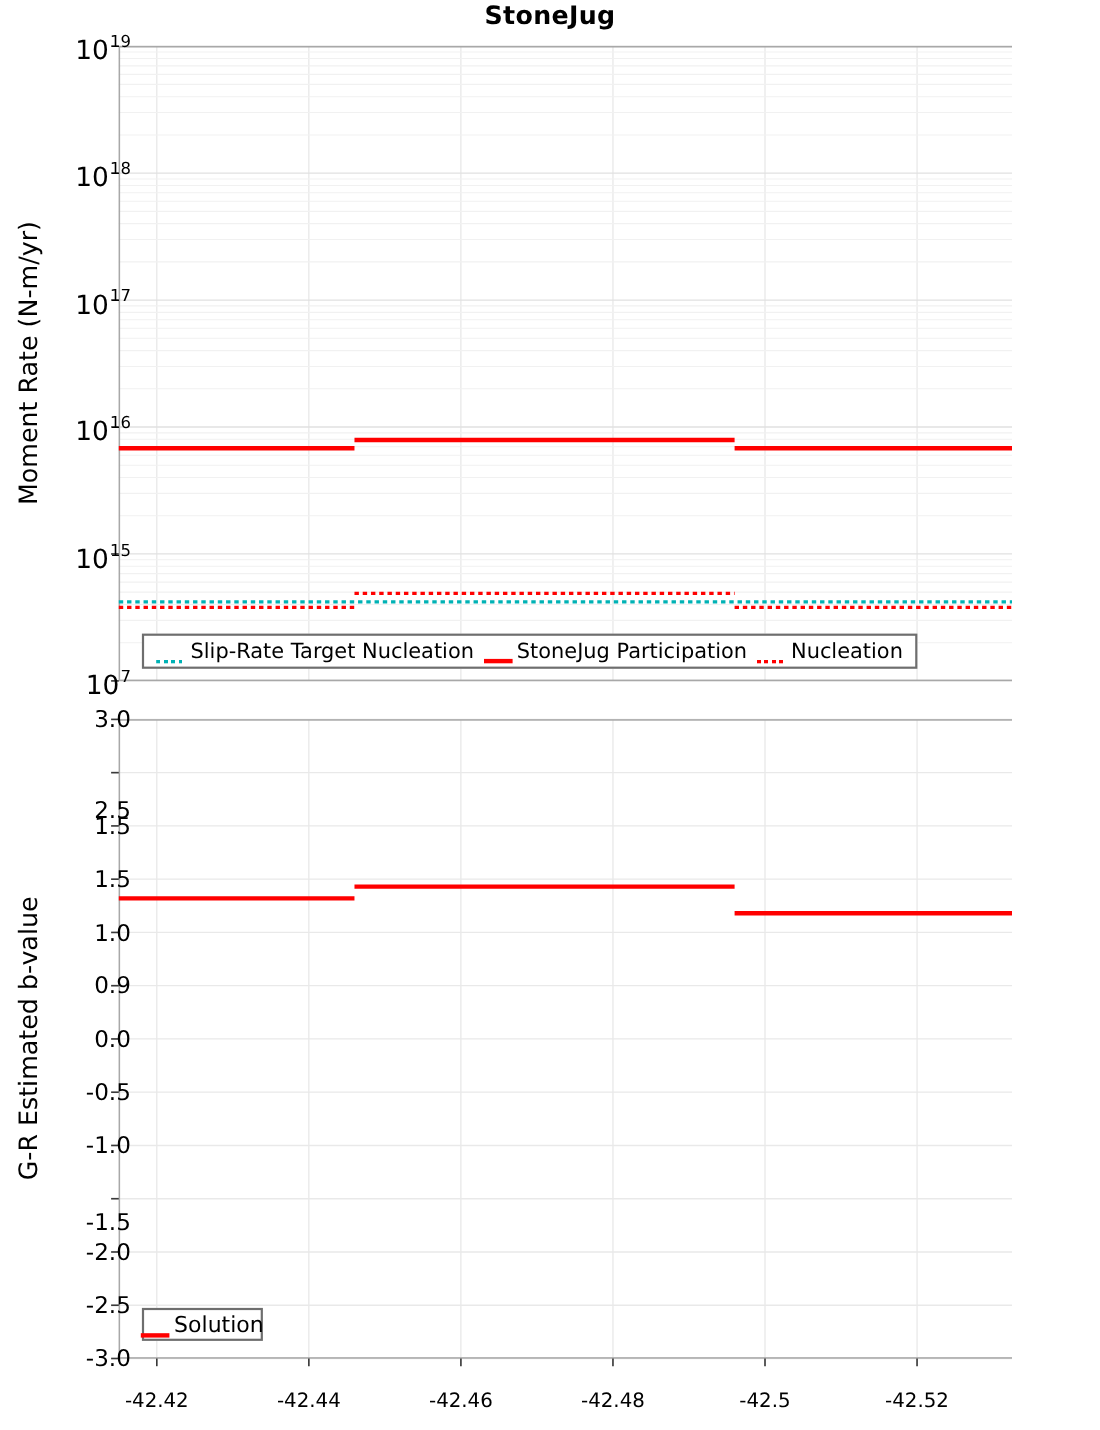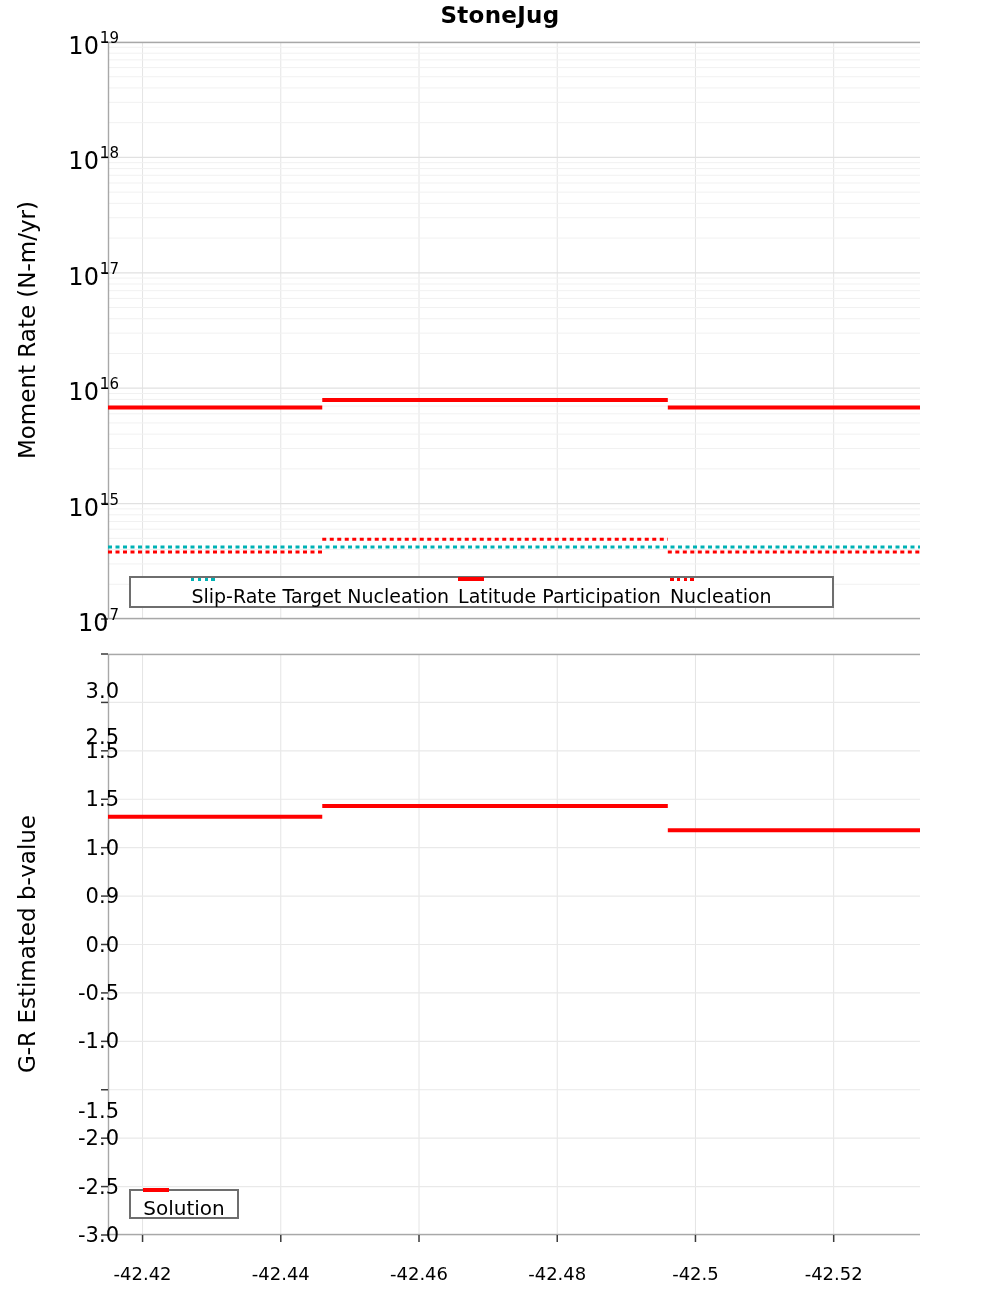--- a/index.html
+++ b/index.html
@@ -31,21 +31,21 @@
     transform:rotate(-90deg);transform-origin:center center;
   }
   #x-axis-label{left:0;top:1268px;width:1000px;font-size:24px;}
   .legend-box{
     background:#ffffff;border:2px solid #6e6e6e;box-sizing:border-box;
     display:flex;align-items:center;justify-content:center;
     white-space:nowrap;
   }
   #legend-top{left:129px;top:576px;width:705px;height:32px;gap:9px;font-size:19px;}
   #legend-bottom{left:129px;top:1189px;width:110px;height:30px;gap:2px;font-size:20px;}
-  .legend-item{display:flex;align-items:flex-start;gap:4px;flex-direction:column;}
+  .legend-item{display:flex;align-items:flex-end;gap:4px;}
   .swatch{display:inline-block;height:4px;width:26px;}
   .swatch.dotted{height:3px;width:27px;}
 </style>
 </head>
 <body>
 
 <div id="canvas">
 
   <svg id="chart-svg" width="1000" height="1300">
       <line x1="142.55645161292026" y1="42" x2="142.55645161292026" y2="619" stroke="#E4E4E4" stroke-width="1"></line>
@@ -167,21 +167,21 @@
 
   <div id="y-ticks-top" class="overlay" style="left:0;top:0;">
       <div class="ytick log overlay" style="top: 25px;">10<sup>19</sup></div>
       <div class="ytick log overlay" style="top: 140.4px;">10<sup>18</sup></div>
       <div class="ytick log overlay" style="top: 255.8px;">10<sup>17</sup></div>
       <div class="ytick log overlay" style="top: 371.2px;">10<sup>16</sup></div>
       <div class="ytick log overlay" style="top: 486.6px;">10<sup>15</sup></div>
       <div class="ytick log overlay" style="top: 602px;">10<sup>7</sup></div>
     </div>
   <div id="y-ticks-bottom" class="overlay" style="left:0;top:0;">
-      <div class="ytick overlay" style="top: 640px; margin-top: 37px;">3.0</div>
+      <div class="ytick overlay" style="top: 640px;">3.0</div>
       <div class="ytick overlay" style="top: 688.417px; margin-top: 35px;">2.5</div>
       <div class="ytick overlay" style="top: 736.833px;">1.5</div>
       <div class="ytick overlay" style="top: 785.25px;">1.5</div>
       <div class="ytick overlay" style="top: 833.667px;">1.0</div>
       <div class="ytick overlay" style="top: 882.083px;">0.9</div>
       <div class="ytick overlay" style="top: 930.5px;">0.0</div>
       <div class="ytick overlay" style="top: 978.917px;">-0.5</div>
       <div class="ytick overlay" style="top: 1027.33px;">-1.0</div>
       <div class="ytick overlay" style="top: 1075.75px; margin-top: 21px;">-1.5</div>
       <div class="ytick overlay" style="top: 1124.17px;">-2.0</div>
@@ -197,21 +197,21 @@
       <div class="xtick overlay" style="left: 773.685px; top: 1245px;">-42.52</div>
     </div>
 
   <div id="legend-top" class="overlay legend-box">
     <span class="legend-item">
       <span class="swatch dotted" style="background: repeating-linear-gradient(90deg, rgb(0, 178, 181) 0px, rgb(0, 178, 181) 3.5px, transparent 3.5px, transparent 6.8px);"></span>
       <span>Slip-Rate Target Nucleation</span>
     </span>
     <span class="legend-item">
       <span class="swatch" style="background: rgb(255, 0, 0);"></span>
-      <span>Latitude Participation</span>
+      <span>StoneJug Participation</span>
     </span>
     <span class="legend-item">
       <span class="swatch dotted" style="background: repeating-linear-gradient(90deg, rgb(255, 0, 0) 0px, rgb(255, 0, 0) 3.5px, transparent 3.5px, transparent 6.8px);"></span>
       <span>Nucleation</span>
     </span>
   </div>
 
   <div id="legend-bottom" class="overlay legend-box">
     <span class="legend-item">
       <span class="swatch" style="background: rgb(255, 0, 0);"></span>

